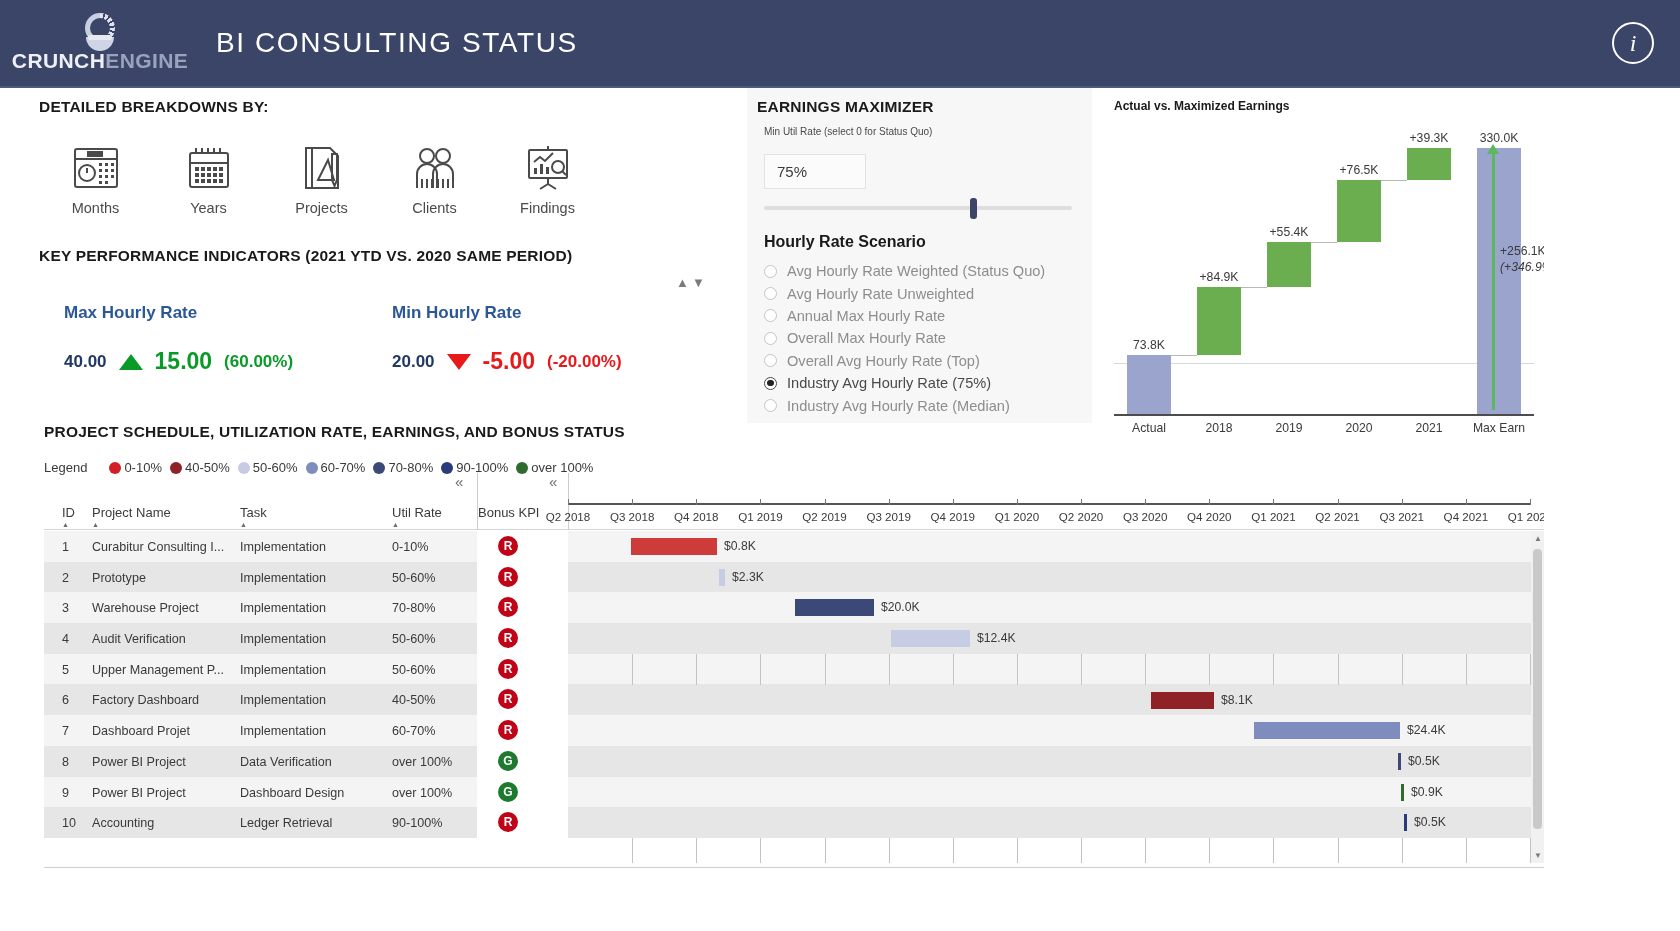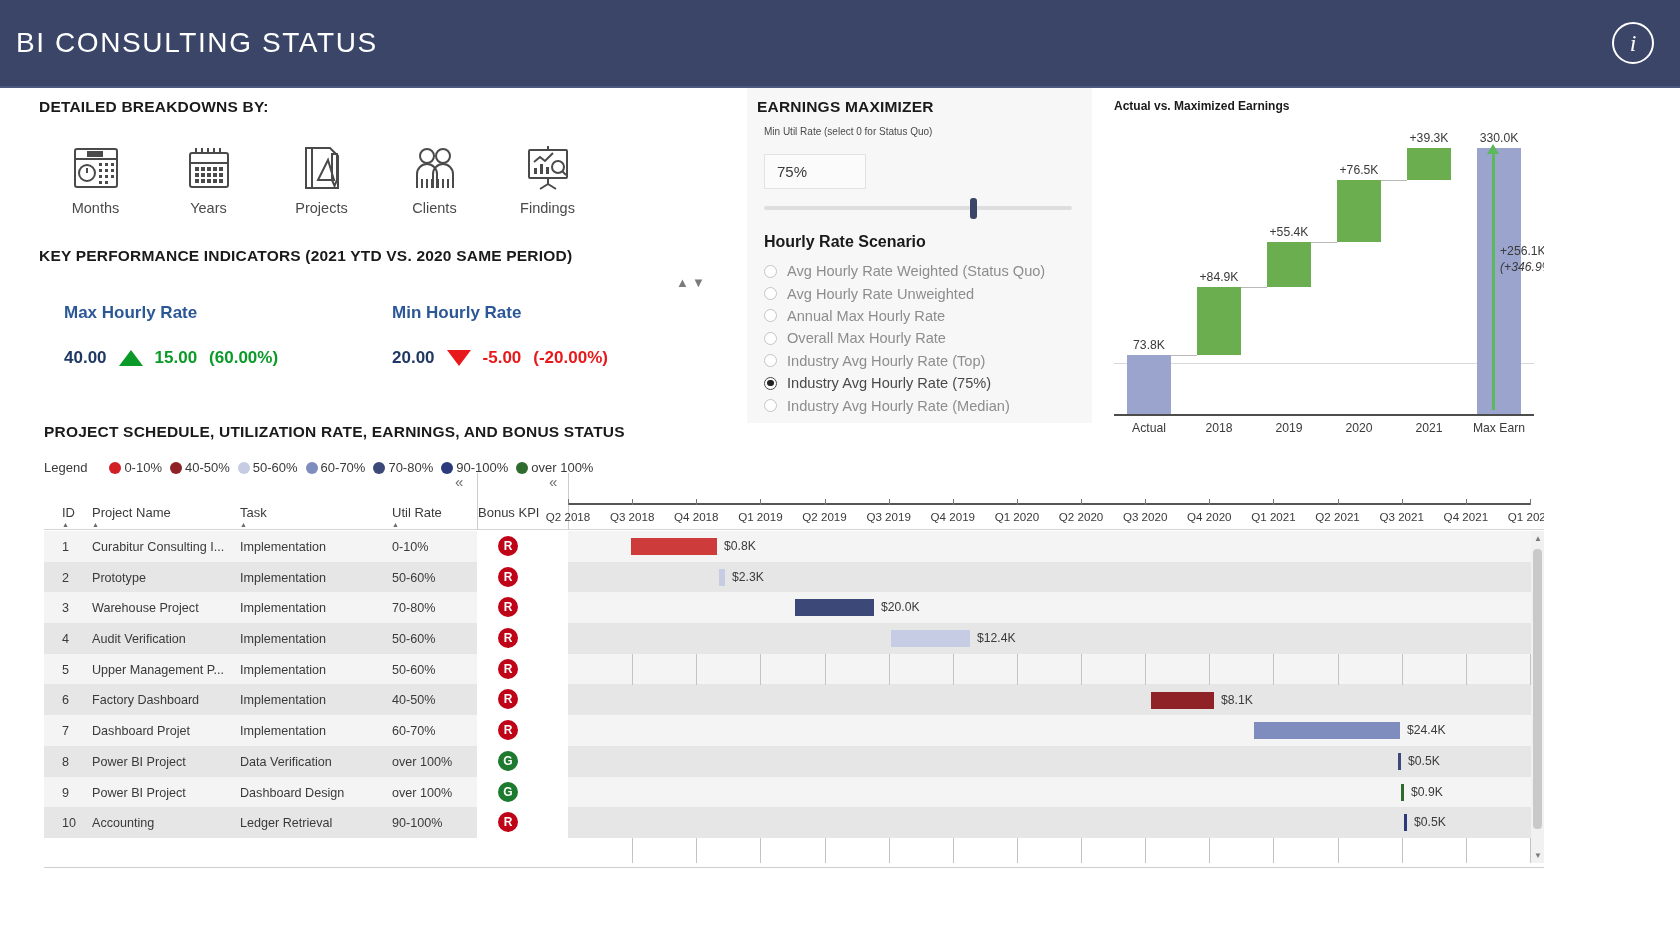--- a/index.html
+++ b/index.html
@@ -102,21 +102,21 @@
   .kpi-row { margin-top:25px; display:flex; align-items:center; gap:12px; }
   .kpi-value { font-size:17px; font-weight:bold; color:#1f3864; }
   .tri-up {
     width:0;height:0;border-left:12px solid transparent;border-right:12px solid transparent;
     border-bottom:16px solid #0a9a28;
   }
   .tri-down {
     width:0;height:0;border-left:12px solid transparent;border-right:12px solid transparent;
     border-top:16px solid #e8191b;
   }
-  .kpi-delta { font-size:17px; font-weight:bold; }
+  .kpi-delta { font-size:23px; font-weight:bold; }
   .kpi-pct { font-size:17px; font-weight:bold; }
   .pos { color:#0a9a28; }
   .neg { color:#e8191b; }
 
   
   #maximizer {
     position:absolute; left:747px; top:88px; width:345px; height:335px;
     background:#f7f7f7;
   }
   #max-title {
@@ -306,20 +306,31 @@
     position:absolute; left:44px; top:867px; width:1500px; height:1px; background:#cfcfcf;
   }
   #right-edge {
     position:absolute; left:1544px; top:88px; width:136px; height:843px; background:#fff;
   }
 </style>
 </head>
 <body>
 
 <div id="header">
+  <div id="logo-block">
+    <div class="gear-wrap">
+      <div class="gear-outer"></div>
+      <div class="gear-inner"></div>
+      <div class="gear-dome"></div>
+      <div class="gear-bar"></div>
+    </div>
+    <div id="logo-text">
+      <span class="crunch">CRUNCH</span><span class="engine">ENGINE</span>
+    </div>
+  </div>
   <div id="app-title">BI CONSULTING STATUS</div>
   <div id="info-icon">i</div>
 </div>
 
 <div id="breakdowns-title">DETAILED BREAKDOWNS BY:</div>
 
 <div id="icon-row">
   <div class="icon-tile">
     <div class="icon-glyph">
       <svg width="52" height="50" viewBox="0 0 52 50" fill="none" stroke="#4a4a4a" stroke-width="2">
@@ -471,21 +482,21 @@
       <div class="radio-row">
         <span class="radio-mark"></span>
         <span class="radio-label">Annual Max Hourly Rate</span>
       </div>
       <div class="radio-row">
         <span class="radio-mark"></span>
         <span class="radio-label">Overall Max Hourly Rate</span>
       </div>
       <div class="radio-row">
         <span class="radio-mark"></span>
-        <span class="radio-label">Industry Avg Hourly Rate (Top)</span>
+        <span class="radio-label">Overall Avg Hourly Rate (Top)</span>
       </div>
       <div class="radio-row sel">
         <span class="radio-mark"></span>
         <span class="radio-label">Industry Avg Hourly Rate (75%)</span>
       </div>
       <div class="radio-row">
         <span class="radio-mark"></span>
         <span class="radio-label">Industry Avg Hourly Rate (Median)</span>
       </div>
     </div>

